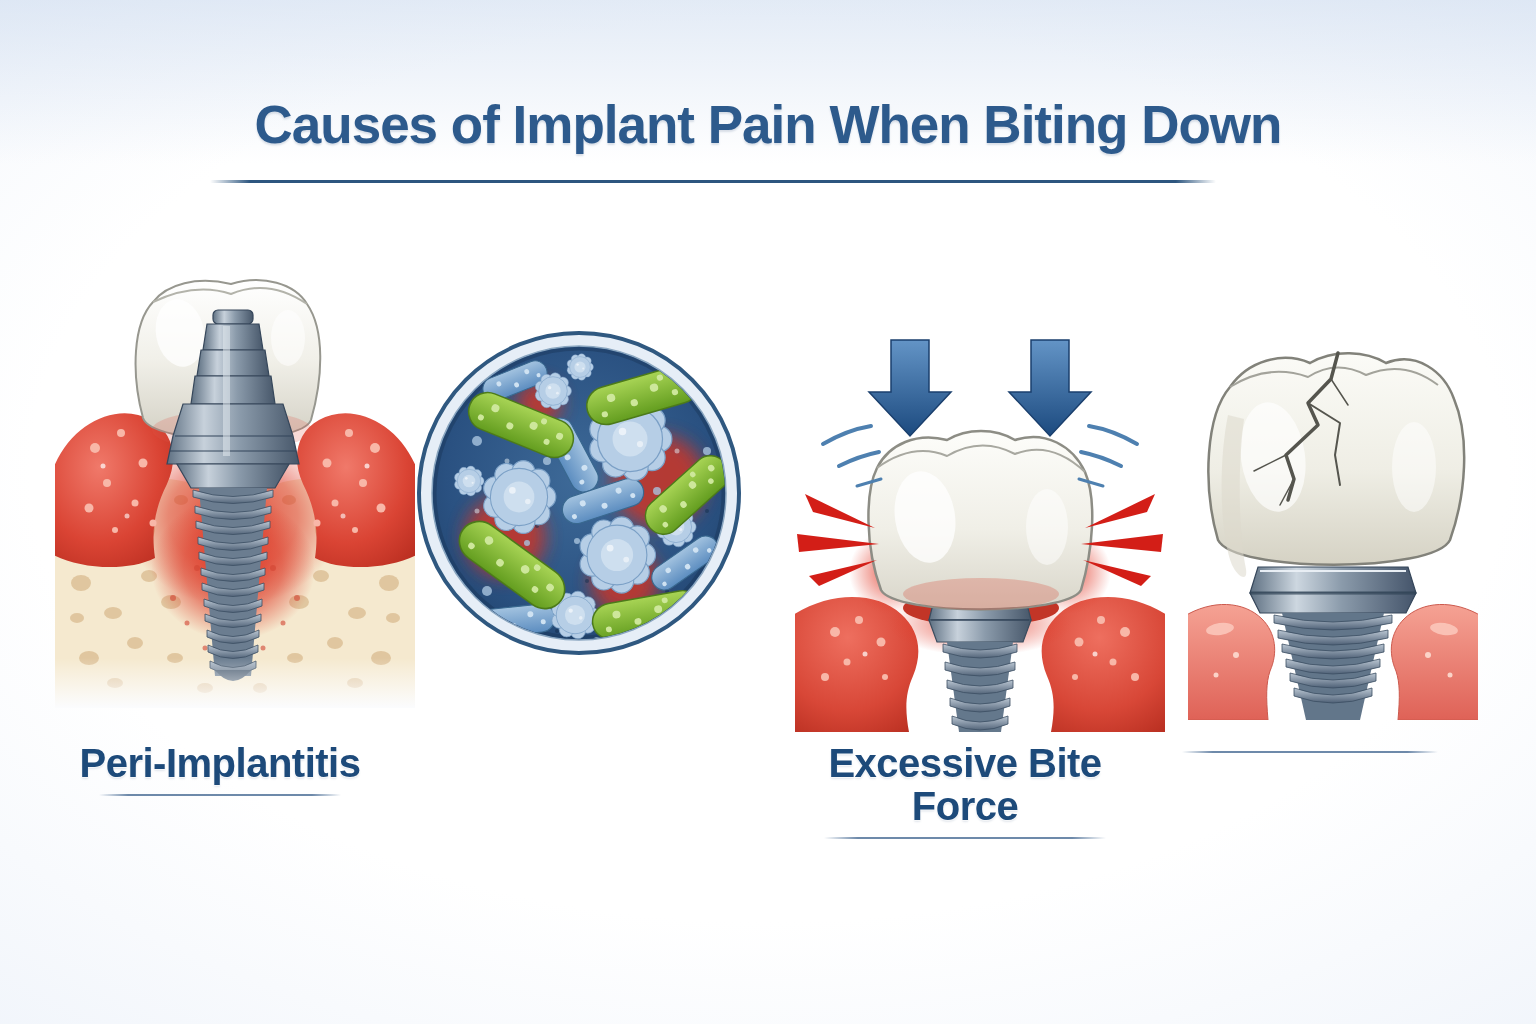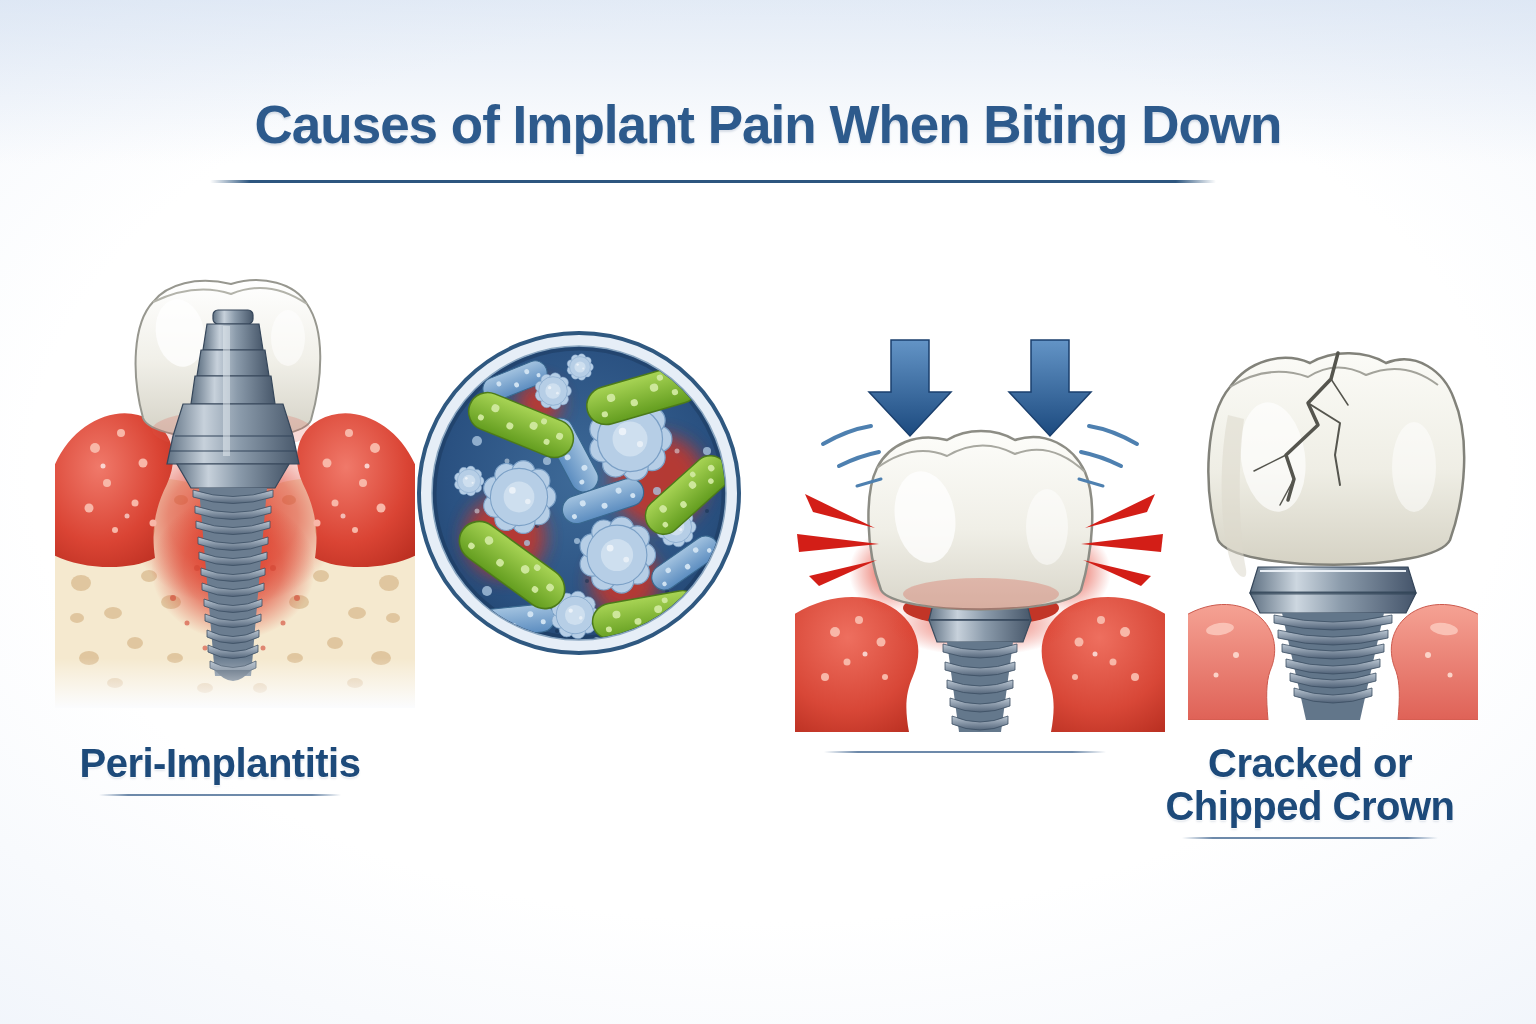--- a/index.html
+++ b/index.html
@@ -537,20 +537,20 @@
         </g>
       </g>
     </svg>
   </figure>
 
   <div class="label l1">
     <div class="label-text">Peri-Implantitis</div>
     <div class="label-underline u1"></div>
   </div>
   <div class="label l3">
+    <div class="label-text">Excessive Bite Force</div>
     <div class="label-underline u3"></div>
   </div>
   <div class="label l4">
-    <div class="label-text">Cracked or Chipped Crown</div>
     <div class="label-underline u4"></div>
   </div>
 
 </div>
 
 </body></html>

